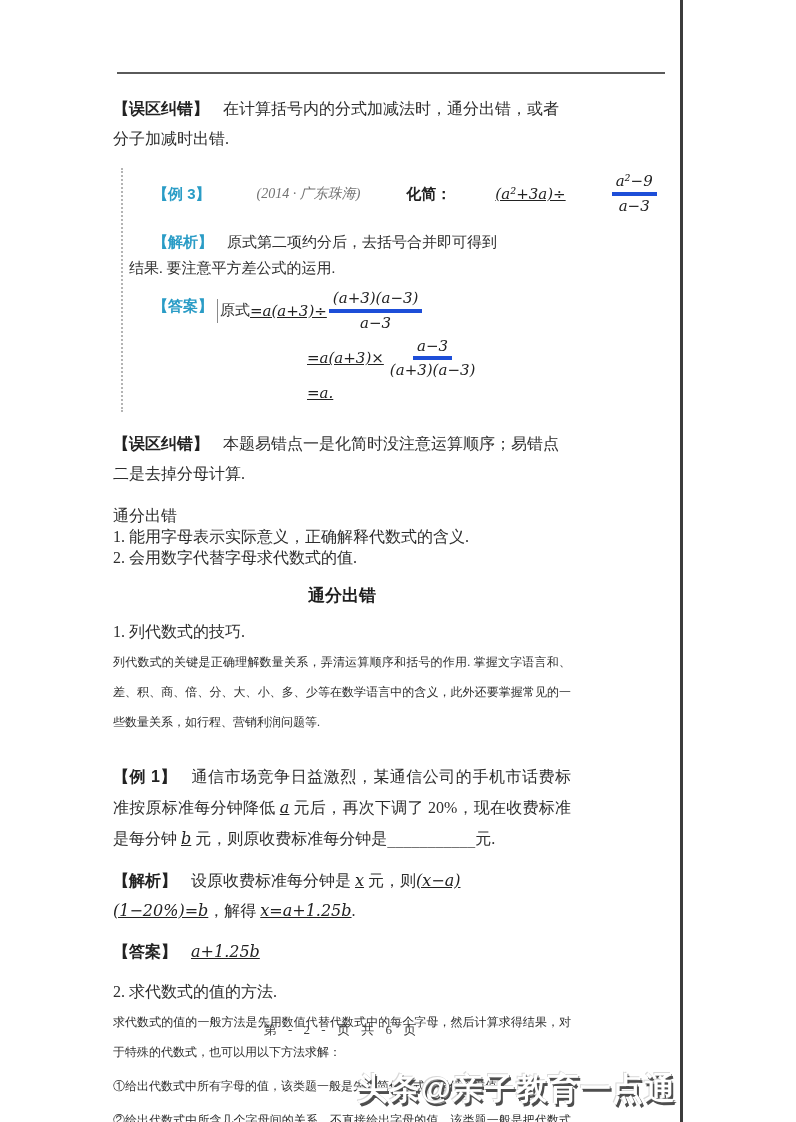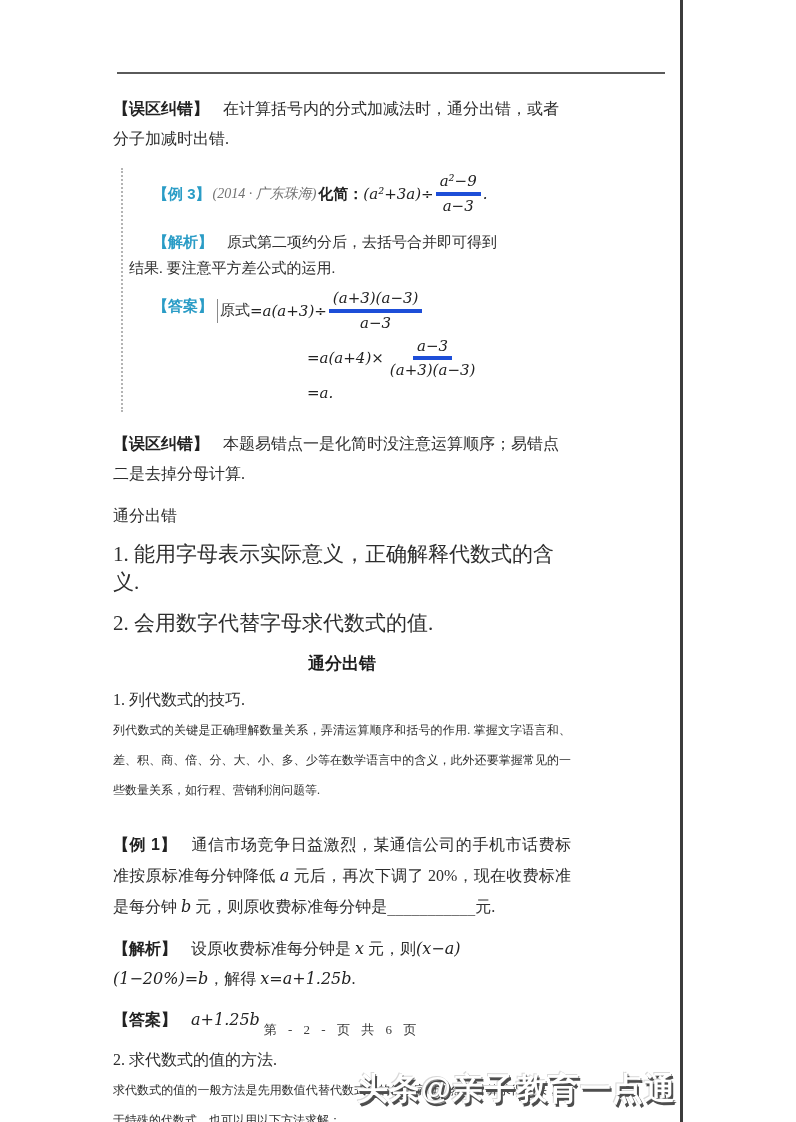--- a/index.html
+++ b/index.html
@@ -29,43 +29,43 @@
   .p-mis1 { margin-top:20px; }
 
   
   .ex-block {
     margin-top:14px; margin-left:8px;
     border-left:2px dotted #b4b4b4;
     padding:4px 0 6px 6px;
     width:382px;
     font-size:15px;
   }
-  .ex-head { display:flex; align-items:center; padding-left:24px; min-height:44px; flex-wrap:nowrap; white-space:nowrap; }
+  .ex-head { display:flex; align-items:center; padding-left:24px; min-height:44px; flex-wrap:nowrap; white-space:nowrap;gap:44px; }
   .src-blue { color:#737373; font-style:italic; font-size:14px; margin:0 2px; }
   .task-bold { font-family:"Liberation Sans", sans-serif; font-weight:bold; color:#222; }
-  .math { font-family:"DejaVu Serif", serif; font-style:italic; color:#222; }
+  .math { font-family:"DejaVu Serif", serif; font-style:italic; color:#222;text-decoration:underline; }
   .frac {
     display:inline-flex; flex-direction:column; align-items:center;
     vertical-align:middle; margin:0 2px;
     font-family:"DejaVu Serif", serif; font-style:italic; color:#222;
     line-height:1.25; font-size:15px;
   }
   .frac .num { padding:0 4px 1px 4px; border-bottom:4px solid #1d4ed8; }
   .frac .den { padding:1px 4px 0 4px; }
   .ex-analysis { margin-top:13px; line-height:26px; text-indent:24px; }
   .ex-answer { display:flex; align-items:flex-start; margin-top:8px; padding-left:24px; }
   .ex-answer .ans-label { flex:0 0 auto; margin-top:8px; }
   .eqs { margin-left:4px; }
   .eq-line { display:flex; align-items:center; margin-bottom:4px; }
   .eq-indent { margin-left:90px; }
   .cursor-bar { display:inline-block; width:1px; height:24px; background:#8a8a8a; margin-right:2px; }
 
   .p-mis2 { margin-top:17px; }
   .tips-head { margin-top:17px; font-size:16px; }
-  .tip-item { margin-top:13px; font-size:21px; }
+  .tip-item { margin-top:0; font-size:16px; }
 
   .strategy-head {
     margin-top:15px; text-align:center;
     font-family:"Liberation Sans", sans-serif; font-weight:bold;
     font-size:17px; color:#1e1e1e;
   }
   .point-line { margin-top:15px; font-size:16px; }
   .para { margin-top:4px; font-size:12px; line-height:30px; text-align:justify; }
 
   .ex1-para { margin-top:24px; font-size:16px; line-height:31px; text-align:justify; }
@@ -120,21 +120,21 @@
           <div class="eq-line">
             <span class="cursor-bar"></span>
             <span>原式</span>
             <span class="math">=a(a+3)÷</span>
             <span class="frac">
               <span class="num">(a+3)(a−3)</span>
               <span class="den">a−3</span>
             </span>
           </div>
           <div class="eq-line eq-indent">
-            <span class="math">=a(a+4)×</span>
+            <span class="math">=a(a+3)×</span>
             <span class="frac">
               <span class="num">a−3</span>
               <span class="den">(a+3)(a−3)</span>
             </span>
           </div>
           <div class="eq-line eq-indent">
             <span class="math">=a.</span>
           </div>
         </div>
       </div>

